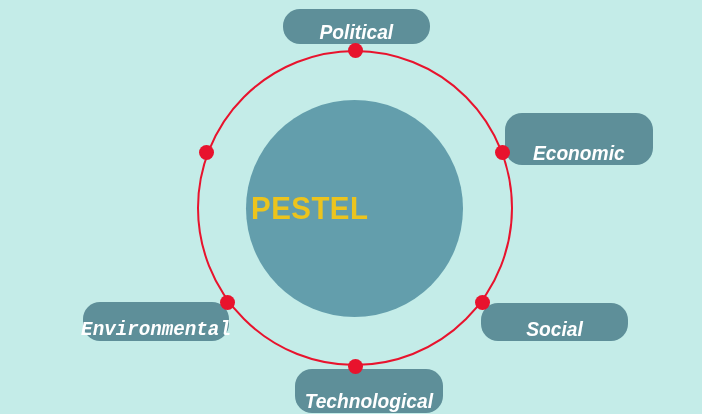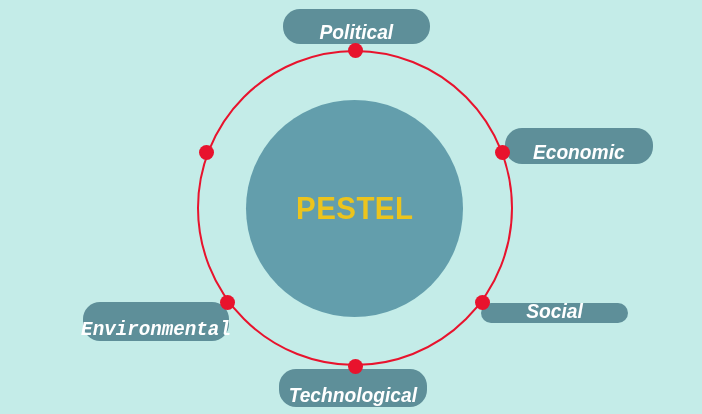--- a/index.html
+++ b/index.html
@@ -29,21 +29,21 @@
   .center-circle {
     position: absolute;
     left: 246px;
     top: 100px;
     width: 217px;
     height: 217px;
     border-radius: 50%;
     background: var(--center-circle, #639eac);
     display: flex;
     align-items: center;
-    justify-content: center;
+    justify-content: flex-start;
   }
   .center-label {
     color: var(--center-text, #ecc41d);
     font-size: 32px;
     font-weight: bold;
     letter-spacing: 0.5px;
     transform: scaleX(0.92);
   }
   
   .factor-box {
@@ -57,24 +57,24 @@
   .factor-box span {
     color: var(--label-text, #ffffff);
     font-weight: bold;
     font-style: italic;
     font-size: 20px;
     white-space: nowrap;
     transform: scaleX(0.96);
   }
   .pos-political     { left: 283px; top: 9px;   width: 147px; height: 35px; }
   .pos-legal         { left: 62px;  top: 112px; width: 146px; height: 36px; }
-  .pos-economic      { left: 505px; top: 128px; width: 148px; height: 36px; }
+  .pos-economic      { left: 505px; top: 113px; width: 148px; height: 52px; }
   .pos-environmental { left: 83px;  top: 302px; width: 146px; height: 39px; font-family: Liberation Mono, monospace; }
-  .pos-social        { left: 481px; top: 303px; width: 147px; height: 20px; }
-  .pos-technological { left: 279px; top: 369px; width: 148px; height: 38px; }
+  .pos-social        { left: 481px; top: 303px; width: 147px; height: 38px; }
+  .pos-technological { left: 295px; top: 369px; width: 148px; height: 44px; }
   
   .dot {
     position: absolute;
     width: 15px;
     height: 15px;
     border-radius: 50%;
     background: var(--dot, #e8132d);
   }
   .dot-political     { left: 348px; top: 43px;  }
   .dot-legal         { left: 199px; top: 145px; }

